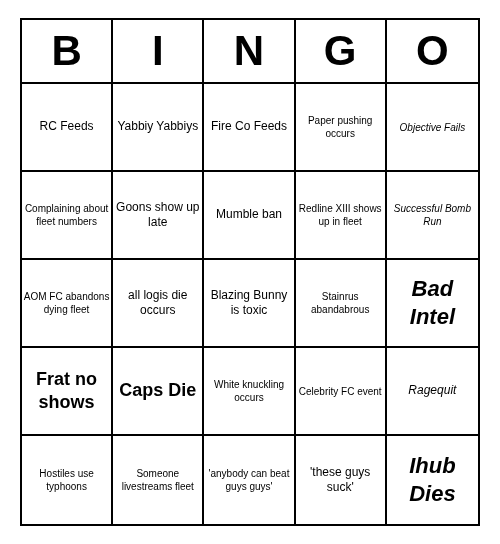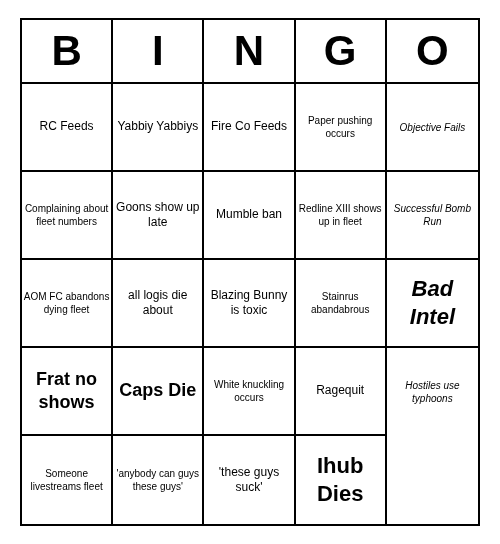--- a/index.html
+++ b/index.html
@@ -83,27 +83,28 @@
       <div class="bingo-cell">Yabbiy Yabbiys</div>
       <div class="bingo-cell">Fire Co Feeds</div>
       <div class="bingo-cell small-text">Paper pushing occurs</div>
       <div class="bingo-cell small-text">Objective Fails</div>
       <div class="bingo-cell small-text">Complaining about fleet numbers</div>
       <div class="bingo-cell">Goons show up late</div>
       <div class="bingo-cell">Mumble ban</div>
       <div class="bingo-cell small-text">Redline XIII shows up in fleet</div>
       <div class="bingo-cell small-text">Successful Bomb Run</div>
       <div class="bingo-cell small-text">AOM FC abandons dying fleet</div>
-      <div class="bingo-cell">all logis die about</div>
+      <div class="bingo-cell">all logis die occurs</div>
       <div class="bingo-cell">Blazing Bunny is toxic</div>
       <div class="bingo-cell small-text">Stainrus abandabrous</div>
       <div class="bingo-cell large-text">Bad Intel</div>
       <div class="bingo-cell medium-text">Frat no shows</div>
       <div class="bingo-cell medium-text">Caps Die</div>
       <div class="bingo-cell small-text">White knuckling occurs</div>
+      <div class="bingo-cell small-text">Celebrity FC event</div>
       <div class="bingo-cell">Ragequit</div>
       <div class="bingo-cell small-text">Hostiles use typhoons</div>
       <div class="bingo-cell small-text">Someone livestreams fleet</div>
-      <div class="bingo-cell small-text">'anybody can guys these guys'</div>
+      <div class="bingo-cell small-text">'anybody can beat guys guys'</div>
       <div class="bingo-cell">'these guys suck'</div>
       <div class="bingo-cell large-text">Ihub Dies</div>
     </div>
 </div>
 
 </body></html>

